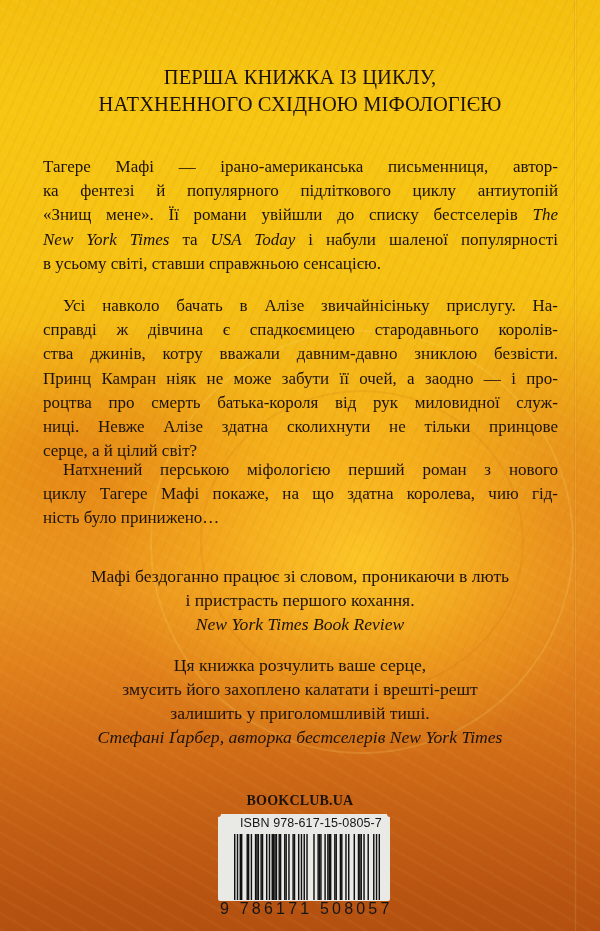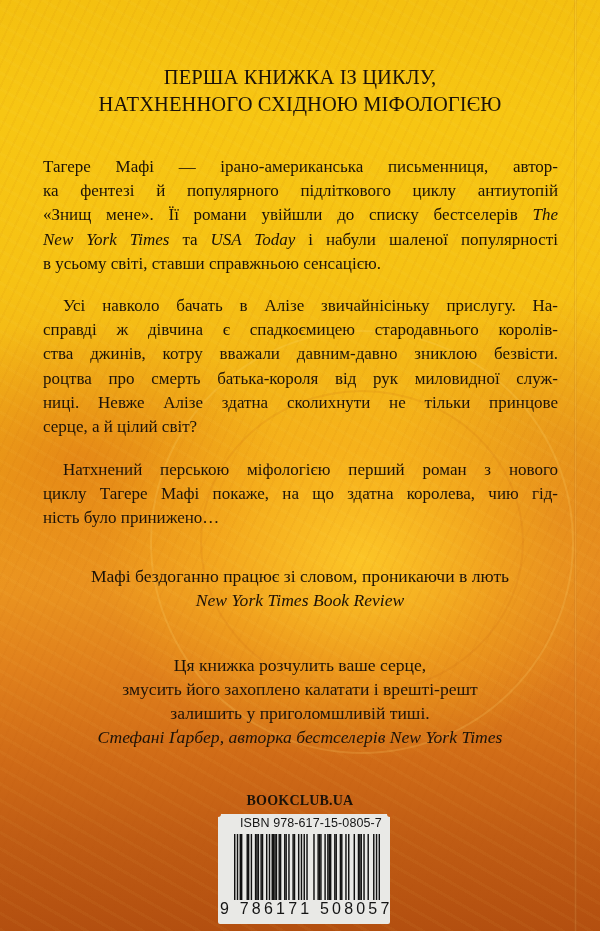--- a/index.html
+++ b/index.html
@@ -71,21 +71,21 @@
   .quote .q-source { display: block; font-style: italic; }
   .q1 { top: 564px; }
   .q2 { top: 653px; }
 
   .publisher {
     position: absolute; left: 0; right: 0; top: 793px;
     text-align: center; font-weight: bold; font-size: 14px;
     letter-spacing: 0.2px;
   }
   .barcode-box {
-    position: absolute; left: 218px; top: 814px; width: 172px; height: 110px;
+    position: absolute; left: 218px; top: 814px; width: 172px; height: 87px;
     background: #e9e9e6;
     border-radius: 2px;
   }
   .barcode-box:before, .barcode-box:after {
     content: ""; position: absolute; width: 6px; height: 6px; background: #c66016; border-radius: 50%;
   }
   .barcode-box:before { left: -3px; top: -3px; }
   .barcode-box:after { right: -3px; top: -3px; }
   .isbn-text {
     position: absolute; left: 22px; top: 2px; font-family: "Liberation Sans", sans-serif;
@@ -121,33 +121,35 @@
     <span class="line">ка фентезі й популярного підліткового циклу антиутопій</span>
     <span class="line"><span>«Знищ мене». Її романи увійшли до списку бестселерів </span><i>The</i></span>
     <span class="line"><i>New York Times</i><span> та </span><i>USA Today</i><span> і набули шаленої популярності</span></span>
     <span class="line last">в усьому світі, ставши справжньою сенсацією.</span>
   </div>
 
   <div class="para p2">
     <span class="line indent">Усі навколо бачать в Алізе звичайнісіньку прислугу. На-</span>
     <span class="line">справді ж дівчина є спадкоємицею стародавнього королів-</span>
     <span class="line">ства джинів, котру вважали давним-давно зниклою безвісти.</span>
+    <span class="line">Принц Камран ніяк не може забути її очей, а заодно — і про-</span>
     <span class="line">роцтва про смерть батька-короля від рук миловидної служ-</span>
     <span class="line">ниці. Невже Алізе здатна сколихнути не тільки принцове</span>
     <span class="line last">серце, а й цілий світ?</span>
   </div>
 
   <div class="para p3">
     <span class="line indent">Натхнений перською міфологією перший роман з нового</span>
     <span class="line">циклу Тагере Мафі покаже, на що здатна королева, чию гід-</span>
     <span class="line last">ність було принижено…</span>
   </div>
 
   <div class="quote q1">
     <span class="q-line">Мафі бездоганно працює зі словом, проникаючи в лють</span>
+    <span class="q-line">і пристрасть першого кохання.</span>
     <span class="q-source">New York Times Book Review</span>
   </div>
 
   <div class="quote q2">
     <span class="q-line">Ця книжка розчулить ваше серце,</span>
     <span class="q-line">змусить його захоплено калатати і врешті-решт</span>
     <span class="q-line">залишить у приголомшливій тиші.</span>
     <span class="q-source">Стефані Ґарбер, авторка бестселерів New York Times</span>
   </div>
 

